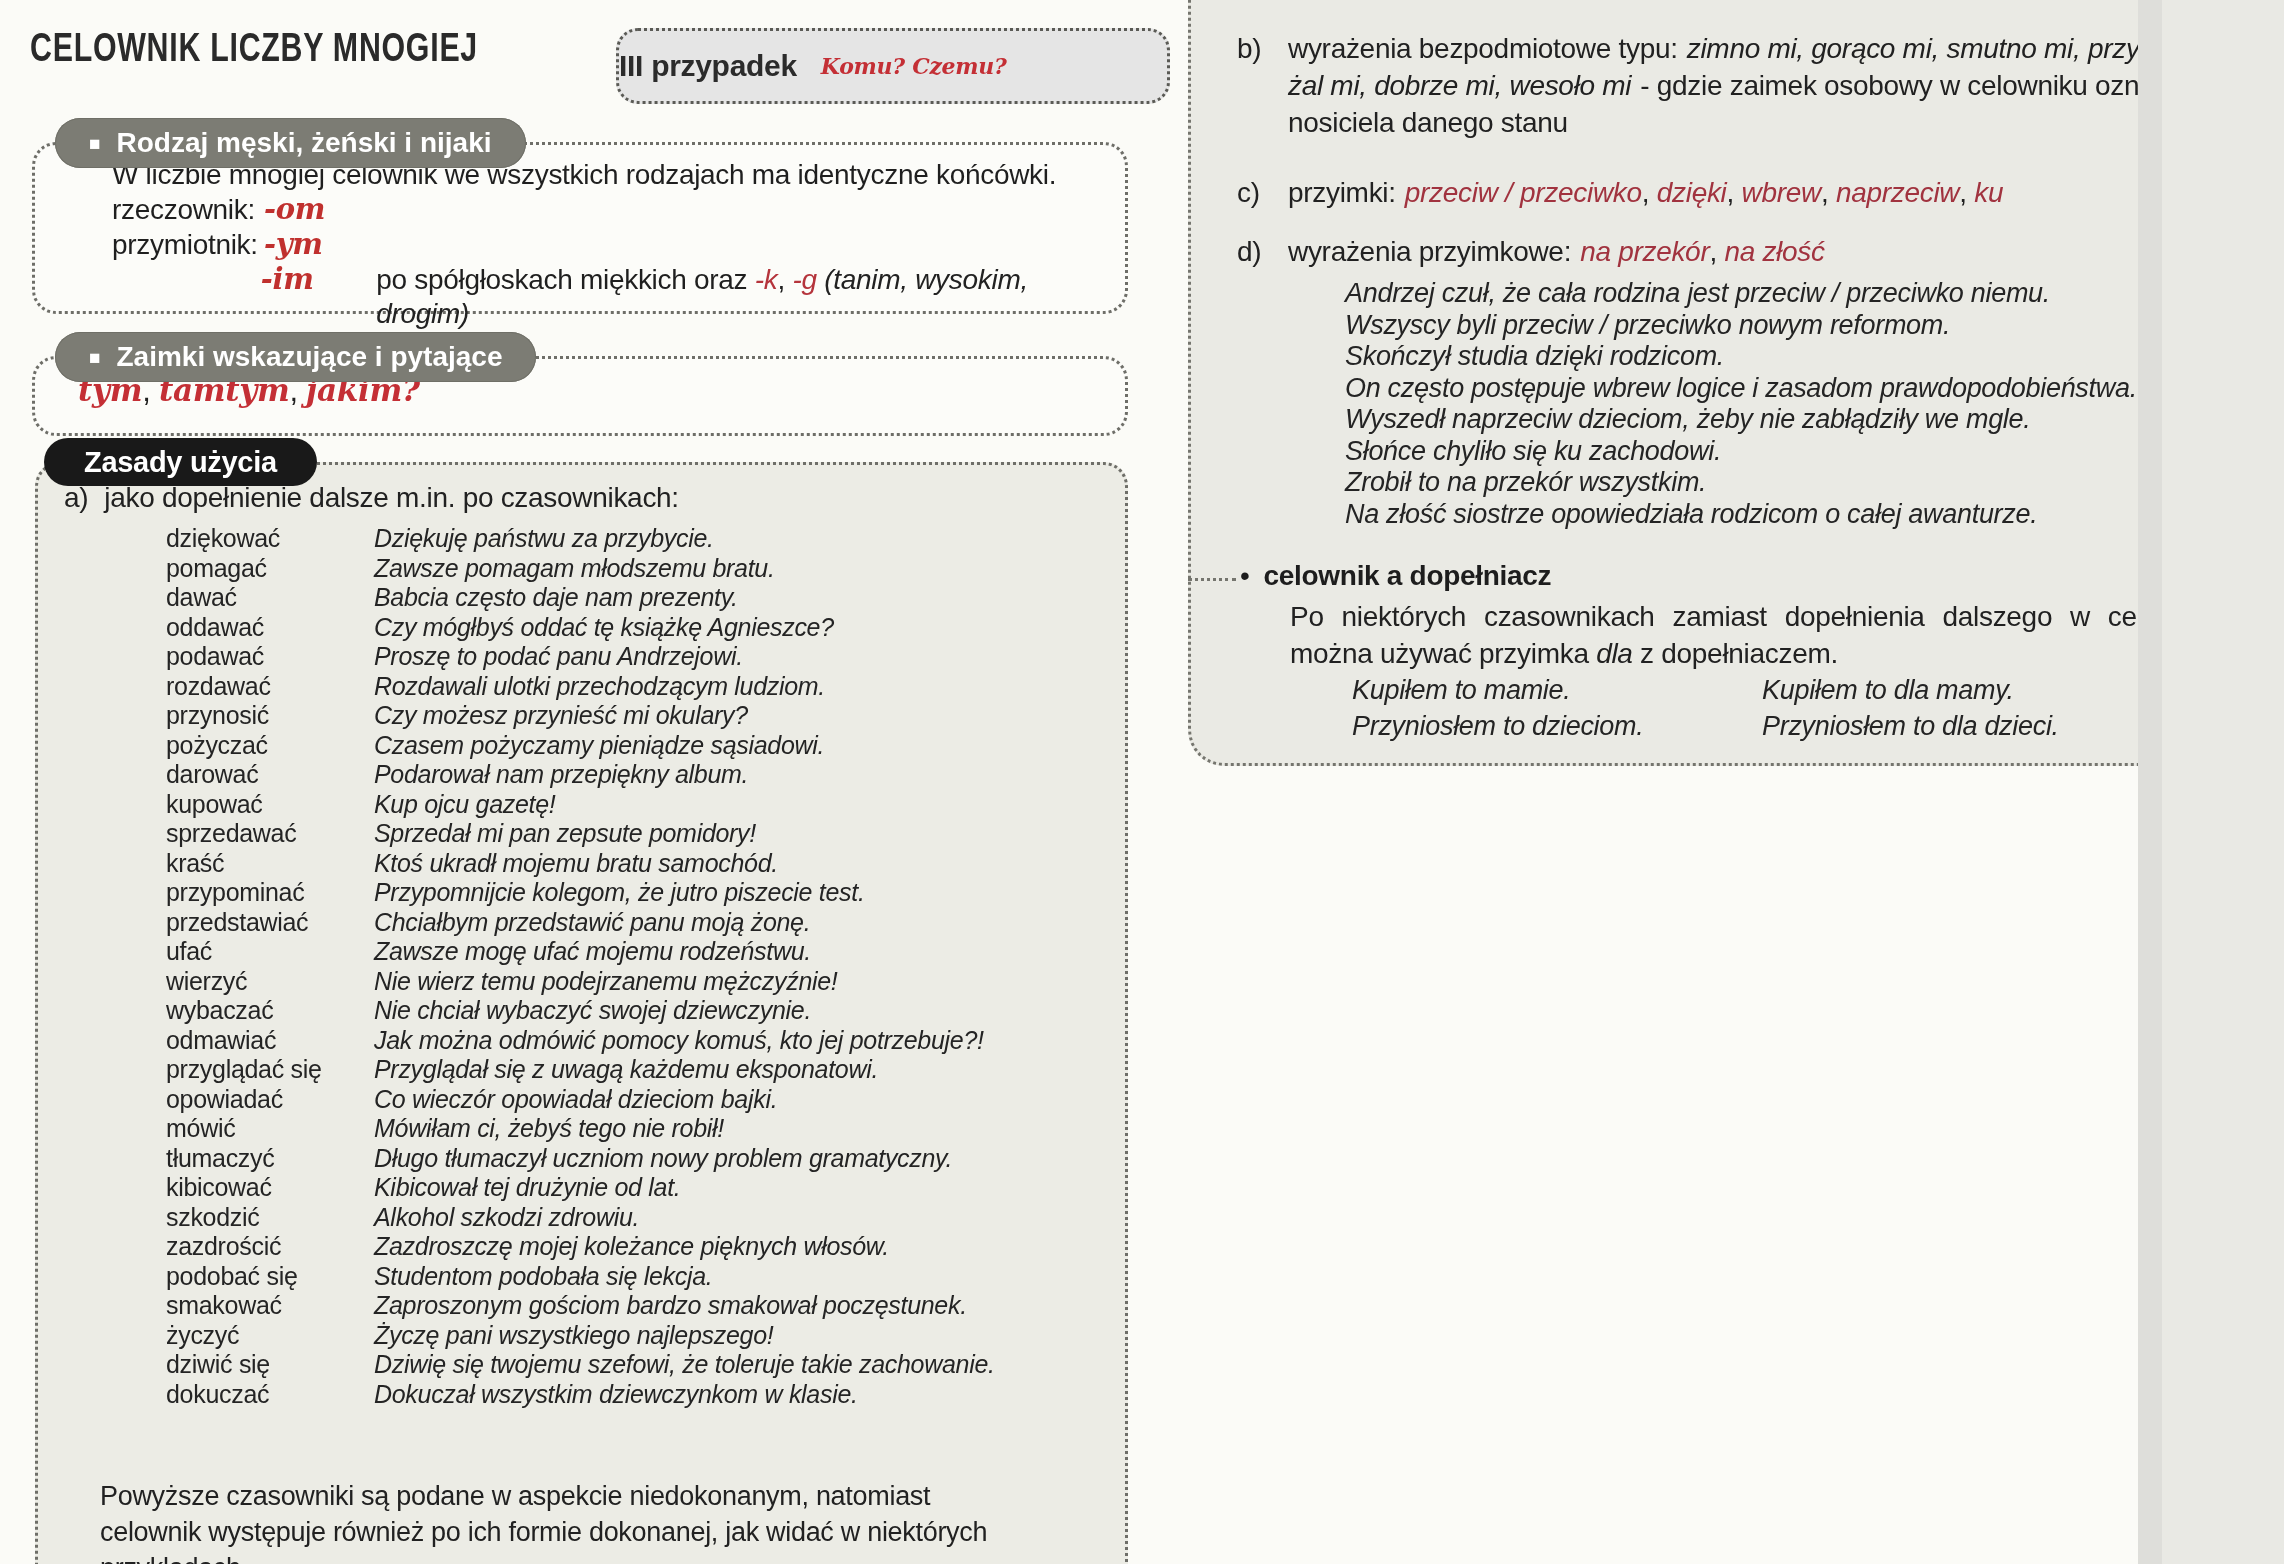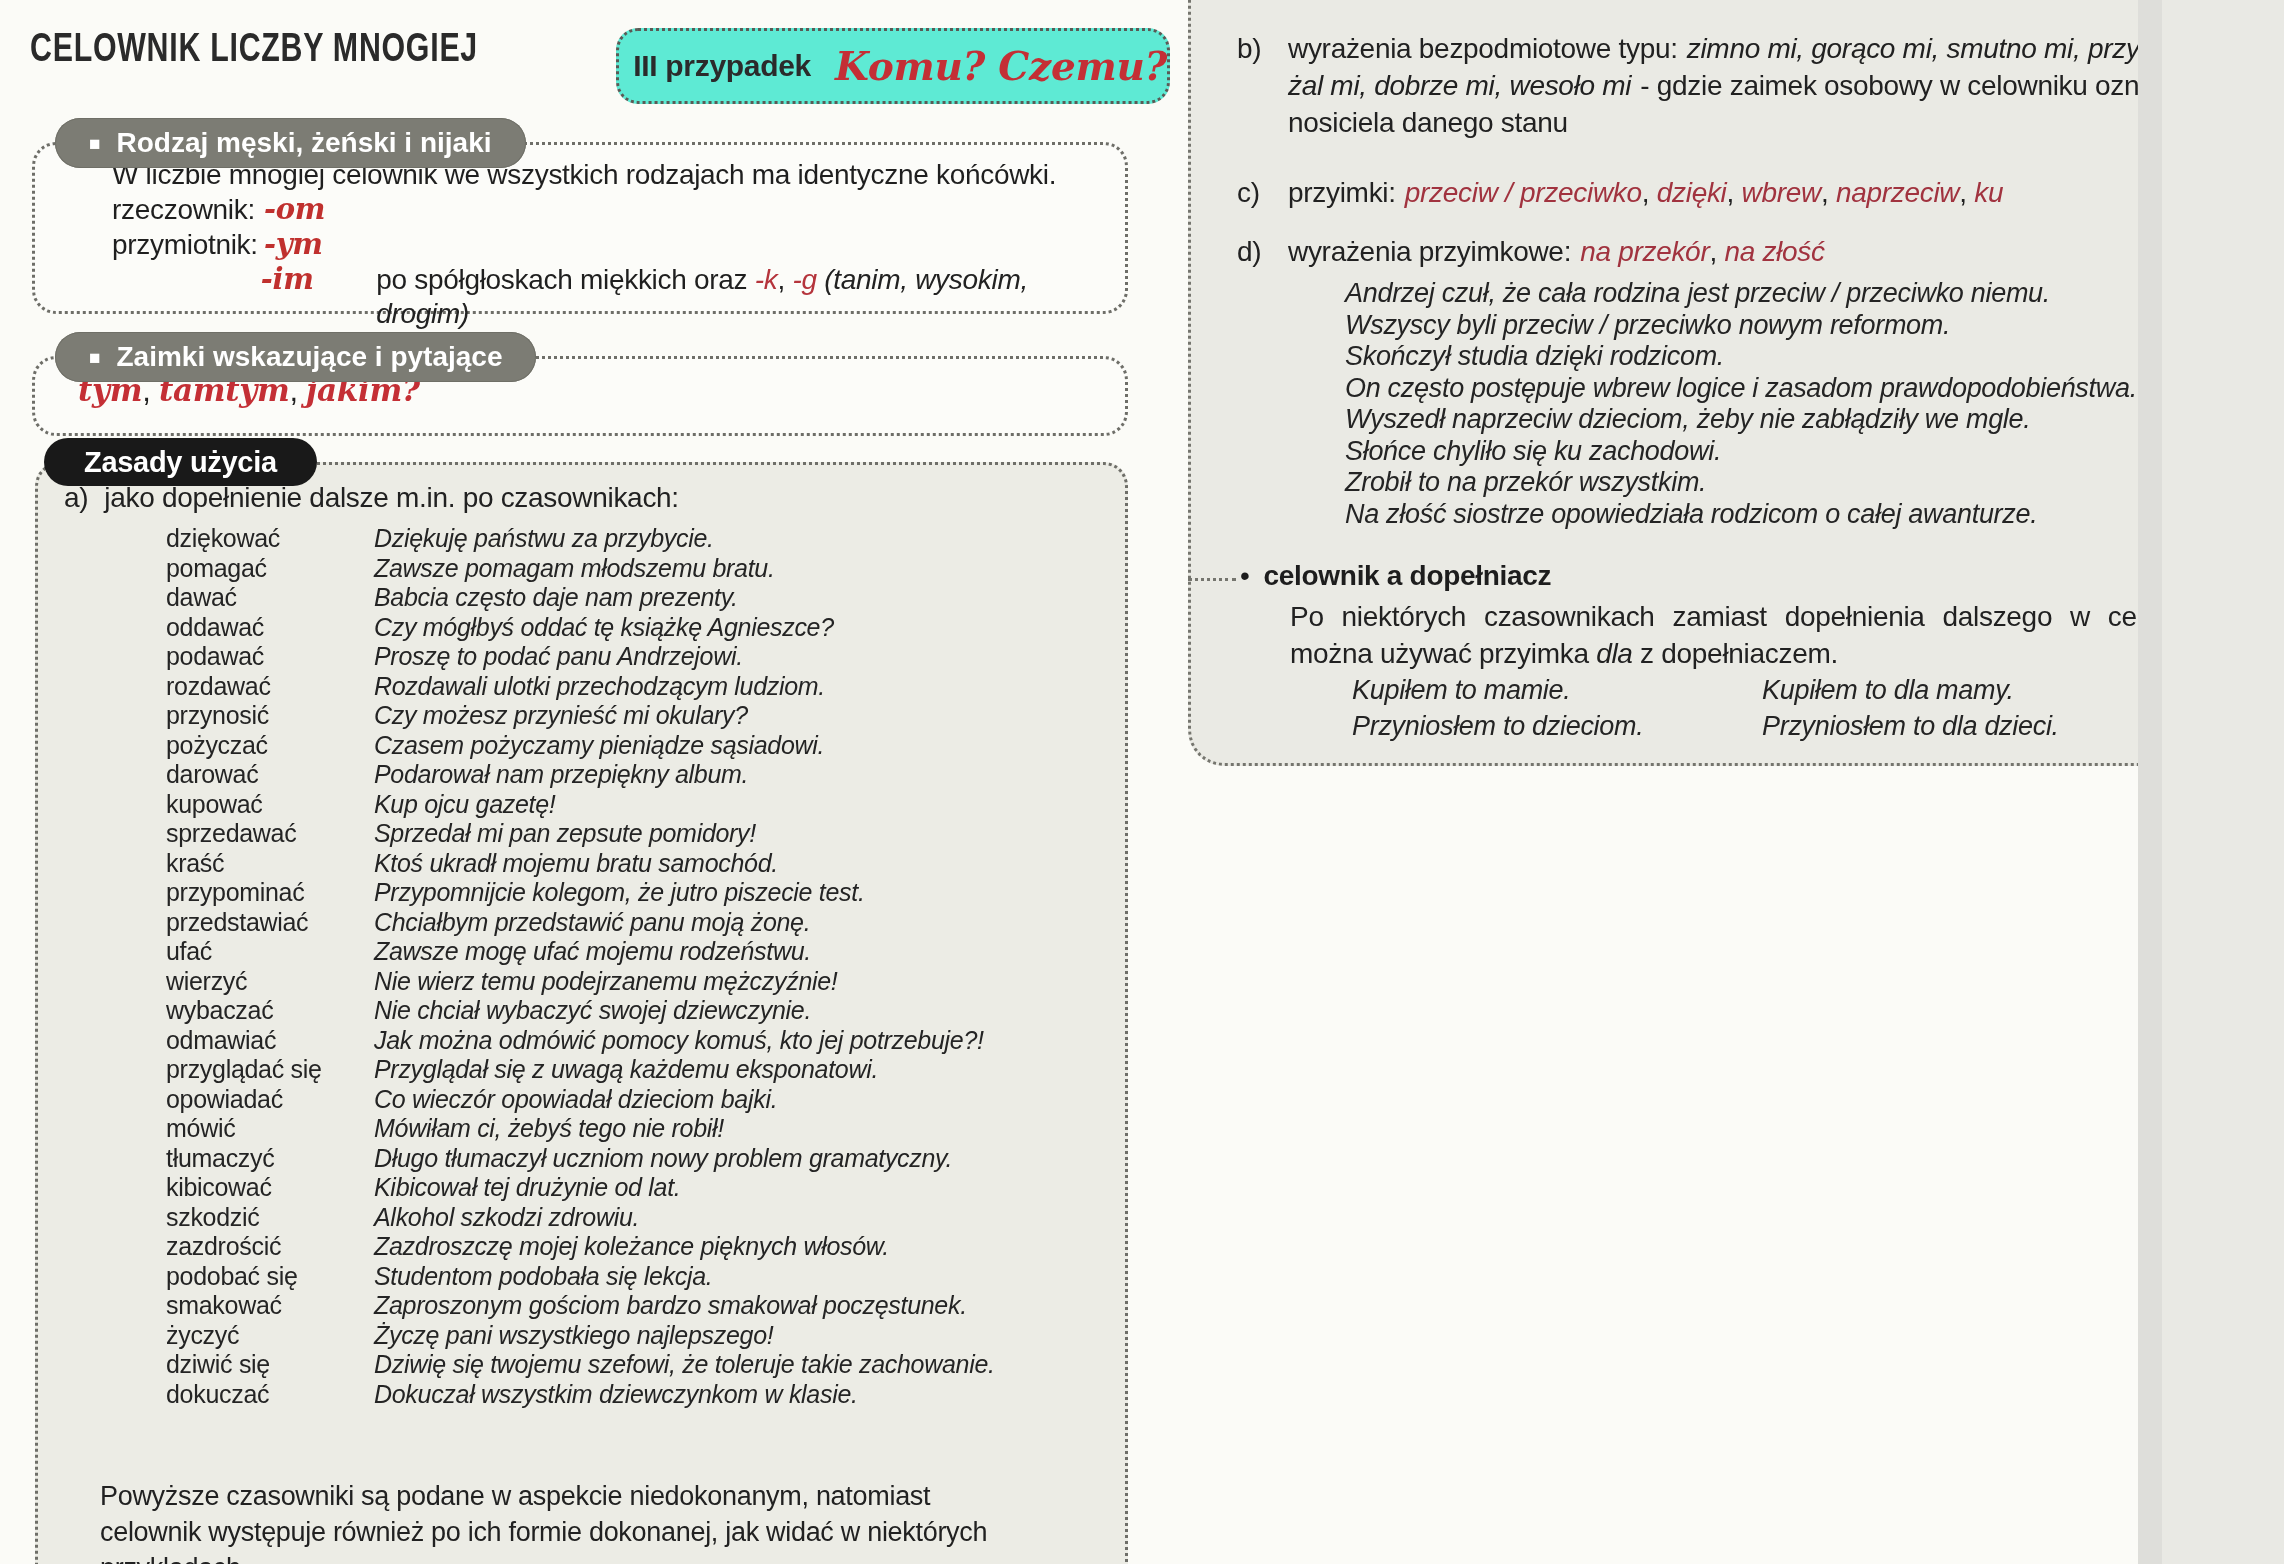--- a/index.html
+++ b/index.html
@@ -12,26 +12,26 @@
   .edge-strip{position:absolute;right:0;top:0;width:24px;height:100%;background:#dededa;}
 
   
   .doc-title{
     position:absolute;left:30px;top:24px;font-size:41px;font-weight:bold;
     white-space:nowrap;transform:scaleX(0.74);transform-origin:left top;
     letter-spacing:1px;color:#2a2a2a;
   }
   .case-box{
     position:absolute;left:616px;top:28px;width:548px;height:70px;
-    border:3px dotted #5a5a55;border-radius:22px;background:#5eead4;
-    display:flex;align-items:center;justify-content:flex-end;gap:24px;
+    border:3px dotted #5a5a55;border-radius:22px;background:#e5e5e5;
+    display:flex;align-items:center;justify-content:flex-start;gap:24px;
   }
   .case-label{font-size:30px;font-weight:bold;color:#2b2b2b;}
   .serif-red{font-family:"DejaVu Serif",serif;font-style:italic;font-weight:bold;color:#c42f35;}
-  .case-q{font-size:39px;}
+  .case-q{font-size:22px;}
 
   .dotted-box{position:absolute;border:3px dotted #6e6e68;border-radius:24px;}
   .box-rodzaj{left:32px;top:142px;width:1090px;height:166px;background:#fcfcf9;}
   .box-zaimki{left:32px;top:356px;width:1090px;height:74px;background:#fcfcf9;}
   .box-zasady{left:35px;top:462px;width:1087px;height:1160px;background:#ececе6;background:#ececе5;background:#ececE5;}
   .box-zasady{background:#ececе5;} 
   .box-zasady{background:#ecece5;}
 
   .pill{
     position:absolute;height:50px;display:flex;align-items:center;gap:16px;

